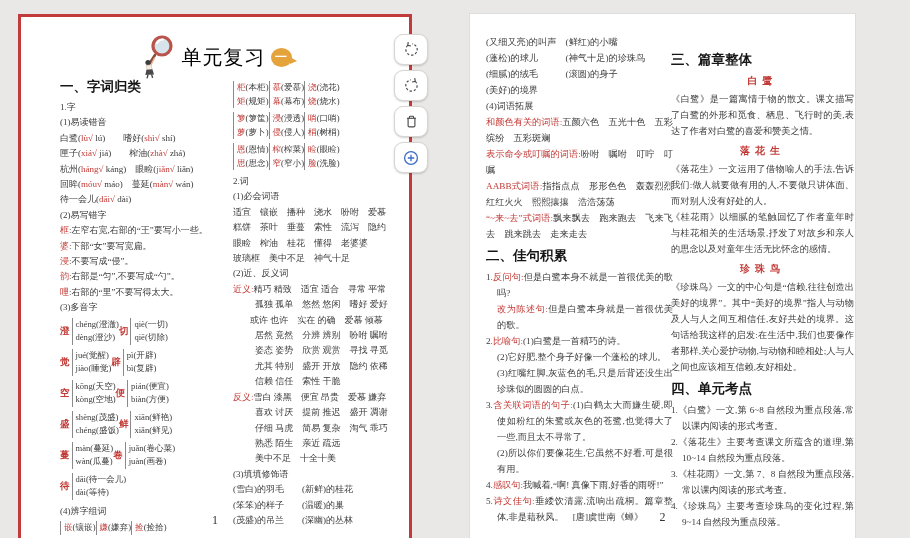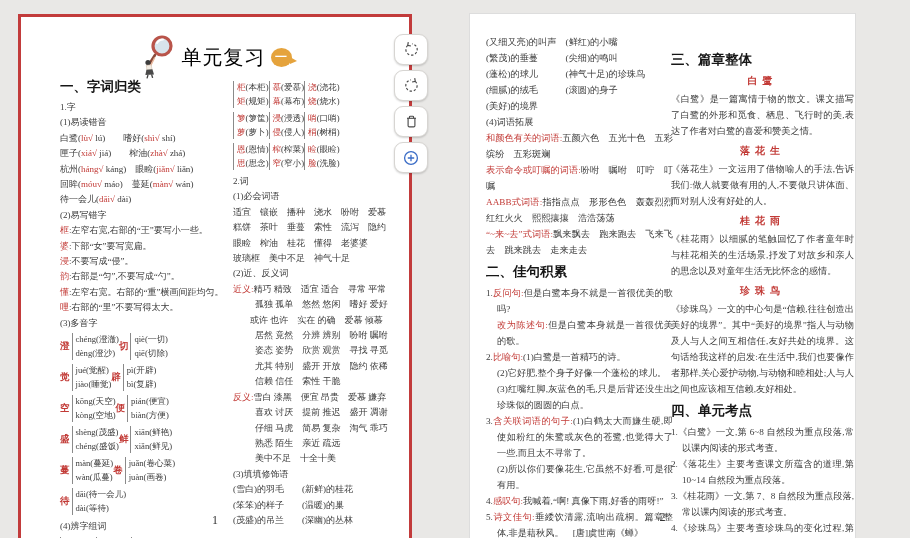--- a/index.html
+++ b/index.html
@@ -64,21 +64,20 @@
         <div class="blk-line"><span>白鹭(</span><span class="red">lù√</span><span> lú)　　嗜好(</span><span class="red">shì√</span><span> shí)</span></div>
         <div class="blk-line"><span>匣子(</span><span class="red">xiá√</span><span> jiá)　　榨油(</span><span class="red">zhà√</span><span> zhá)</span></div>
         <div class="blk-line"><span>杭州(</span><span class="red">háng√</span><span> káng)　眼睑(</span><span class="red">jiǎn√</span><span> liǎn)</span></div>
         <div class="blk-line"><span>回眸(</span><span class="red">móu√</span><span> máo)　蔓延(</span><span class="red">màn√</span><span> wán)</span></div>
         <div class="blk-line"><span>待一会儿(</span><span class="red">dāi√</span><span> dài)</span></div>
         <div class="blk-line"><span>(2)易写错字</span></div>
         <div class="blk-line"><span class="red">框</span><span>:左窄右宽,右部的“王”要写小一些。</span></div>
         <div class="blk-line"><span class="red">婆</span><span>:下部“女”要写宽扁。</span></div>
         <div class="blk-line"><span class="red">浸</span><span>:不要写成“侵”。</span></div>
         <div class="blk-line"><span class="red">韵</span><span>:右部是“匀”,不要写成“勺”。</span></div>
-        <div class="blk-line"><span class="red">懂</span><span>:左窄右宽。右部的“重”横画间距均匀。</span></div>
         <div class="blk-line"><span class="red">哩</span><span>:右部的“里”不要写得太大。</span></div>
         <div class="blk-line"><span>(3)多音字</span></div>
         <div class="blk-pairs">
           <div class="pygroup">
             <span class="red pychar">澄</span>
             <div class="pybox">
               <div>chéng(澄澈)</div>
               <div>dèng(澄沙)</div>
             </div>
           </div>
@@ -270,21 +269,20 @@
       <svg width="18" height="18" viewBox="0 0 18 18" fill="none" stroke="#3a6cc6" stroke-width="1.3">
         <circle cx="9" cy="9" r="6.4"></circle>
         <path d="M9 5.8 v6.4 M5.8 9 h6.4"></path>
       </svg>
     </button>
   </div>
 
   <div class="page" id="page2">
     <div class="col" id="p2-left">
         <div class="blk-line"><span>(又细又亮)的叫声　(鲜红)的小嘴</span></div>
-        <div class="blk-line"><span>(繁茂)的垂蔓　　　(尖细)的鸣叫</span></div>
         <div class="blk-line"><span>(蓬松)的球儿　　　(神气十足)的珍珠鸟</span></div>
         <div class="blk-line"><span>(细腻)的绒毛　　　(滚圆)的身子</span></div>
         <div class="blk-line"><span>(美好)的境界</span></div>
         <div class="blk-line"><span>(4)词语拓展</span></div>
         <div class="blk-line"><span class="red">和颜色有关的词语:</span><span>五颜六色　五光十色　五彩缤纷　五彩斑斓</span></div>
         <div class="blk-line"><span class="red">表示命令或叮嘱的词语:</span><span>吩咐　嘱咐　叮咛　叮嘱</span></div>
         <div class="blk-line"><span class="red">AABB式词语:</span><span>指指点点　形形色色　轰轰烈烈　红红火火　熙熙攘攘　浩浩荡荡</span></div>
         <div class="blk-line"><span class="red">“~来~去”式词语:</span><span>飘来飘去　跑来跑去　飞来飞去　跳来跳去　走来走去</span></div>
         <div class="blk-h1">二、佳句积累</div>
         <div class="blk-line hang"><span>1.</span><span class="red">反问句:</span><span>但是白鹭本身不就是一首很优美的歌吗?</span></div>
@@ -296,21 +294,20 @@
         <div class="blk-line" style="margin-left: 11px;"><span>(2)所以你们要像花生,它虽然不好看,可是很有用。</span></div>
         <div class="blk-line hang"><span>4.</span><span class="red">感叹句:</span><span>我喊着,“啊! 真像下雨,好香的雨呀!”</span></div>
         <div class="blk-line hang"><span>5.</span><span class="red">诗文佳句:</span><span>垂緌饮清露,流响出疏桐。篇章整体,非是藉秋风。　[唐]虞世南《蝉》</span></div>
       </div>
     <div class="col" id="p2-right">
         <div class="blk-h1">三、篇章整体</div>
         <div class="blk-sub">白鹭</div>
         <div class="blk-line"><span>《白鹭》是一篇寓情于物的散文。课文描写了白鹭的外形和觅食、栖息、飞行时的美,表达了作者对白鹭的喜爱和赞美之情。</span></div>
         <div class="blk-sub">落花生</div>
         <div class="blk-line"><span>《落花生》一文运用了借物喻人的手法,告诉我们:做人就要做有用的人,不要做只讲体面、而对别人没有好处的人。</span></div>
-        <div class="blk-sub">桂花雨</div>
         <div class="blk-line"><span>《桂花雨》以细腻的笔触回忆了作者童年时与桂花相关的生活场景,抒发了对故乡和亲人的思念以及对童年生活无比怀念的感情。</span></div>
         <div class="blk-sub">珍珠鸟</div>
         <div class="blk-line"><span>《珍珠鸟》一文的中心句是“信赖,往往创造出美好的境界”。其中“美好的境界”指人与动物及人与人之间互相信任,友好共处的境界。这句话给我这样的启发:在生活中,我们也要像作者那样,关心爱护动物,与动物和睦相处;人与人之间也应该相互信赖,友好相处。</span></div>
         <div class="blk-h1">四、单元考点</div>
         <div class="blk-line hang"><span>1.《白鹭》一文,第 6~8 自然段为重点段落,常以课内阅读的形式考查。</span></div>
         <div class="blk-line hang"><span>2.《落花生》主要考查课文所蕴含的道理,第 10~14 自然段为重点段落。</span></div>
         <div class="blk-line hang"><span>3.《桂花雨》一文,第 7、8 自然段为重点段落,常以课内阅读的形式考查。</span></div>
         <div class="blk-line hang"><span>4.《珍珠鸟》主要考查珍珠鸟的变化过程,第 9~14 自然段为重点段落。</span></div>
       </div>
     <div class="pagenum">2</div>

